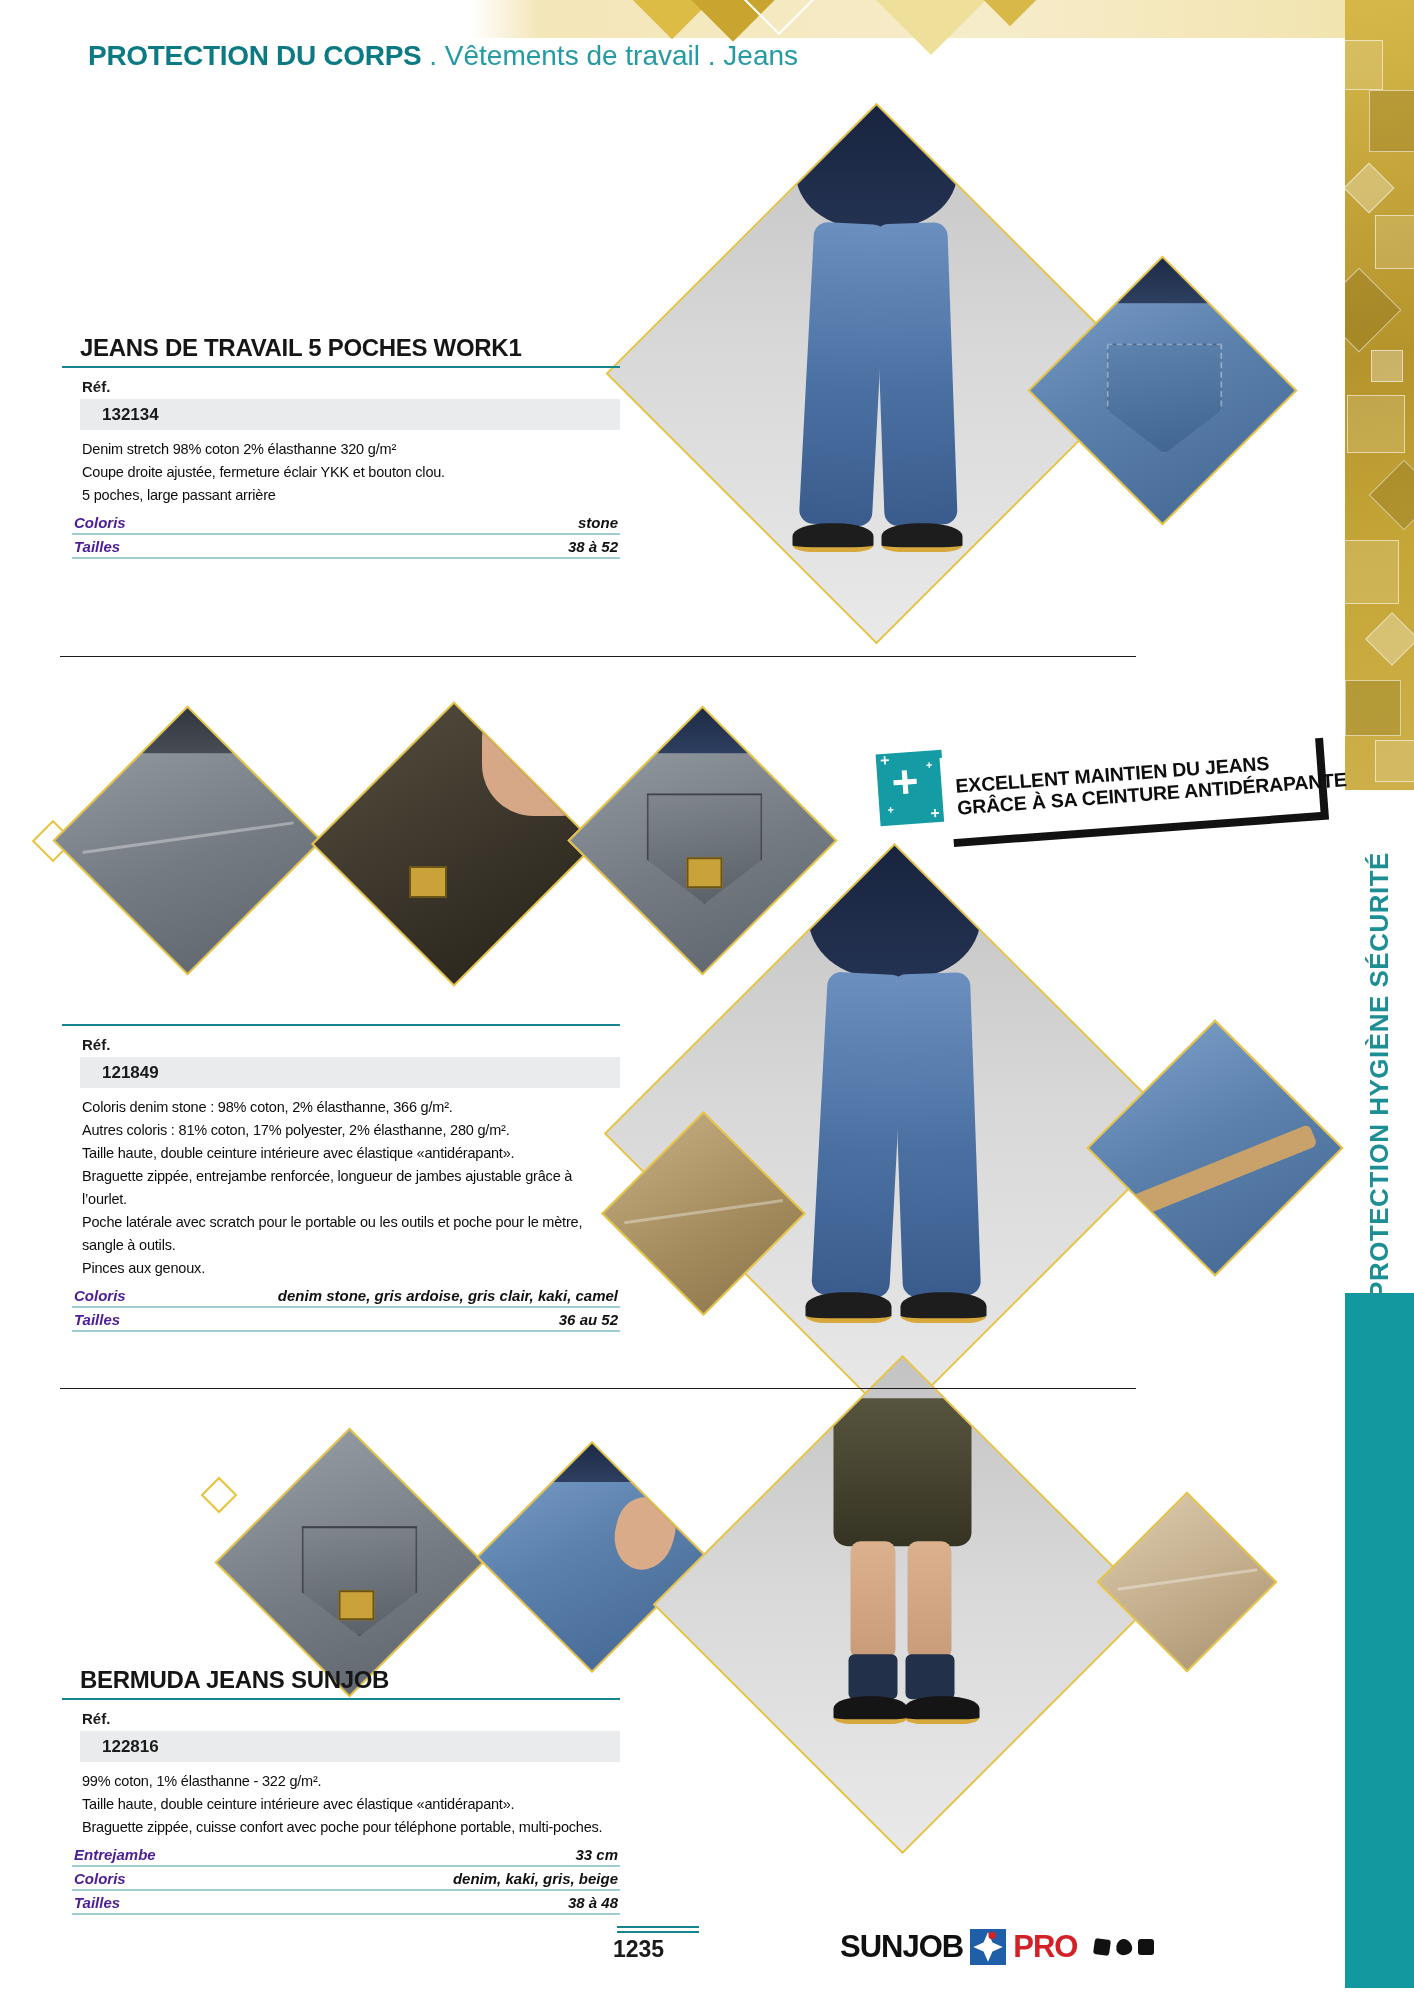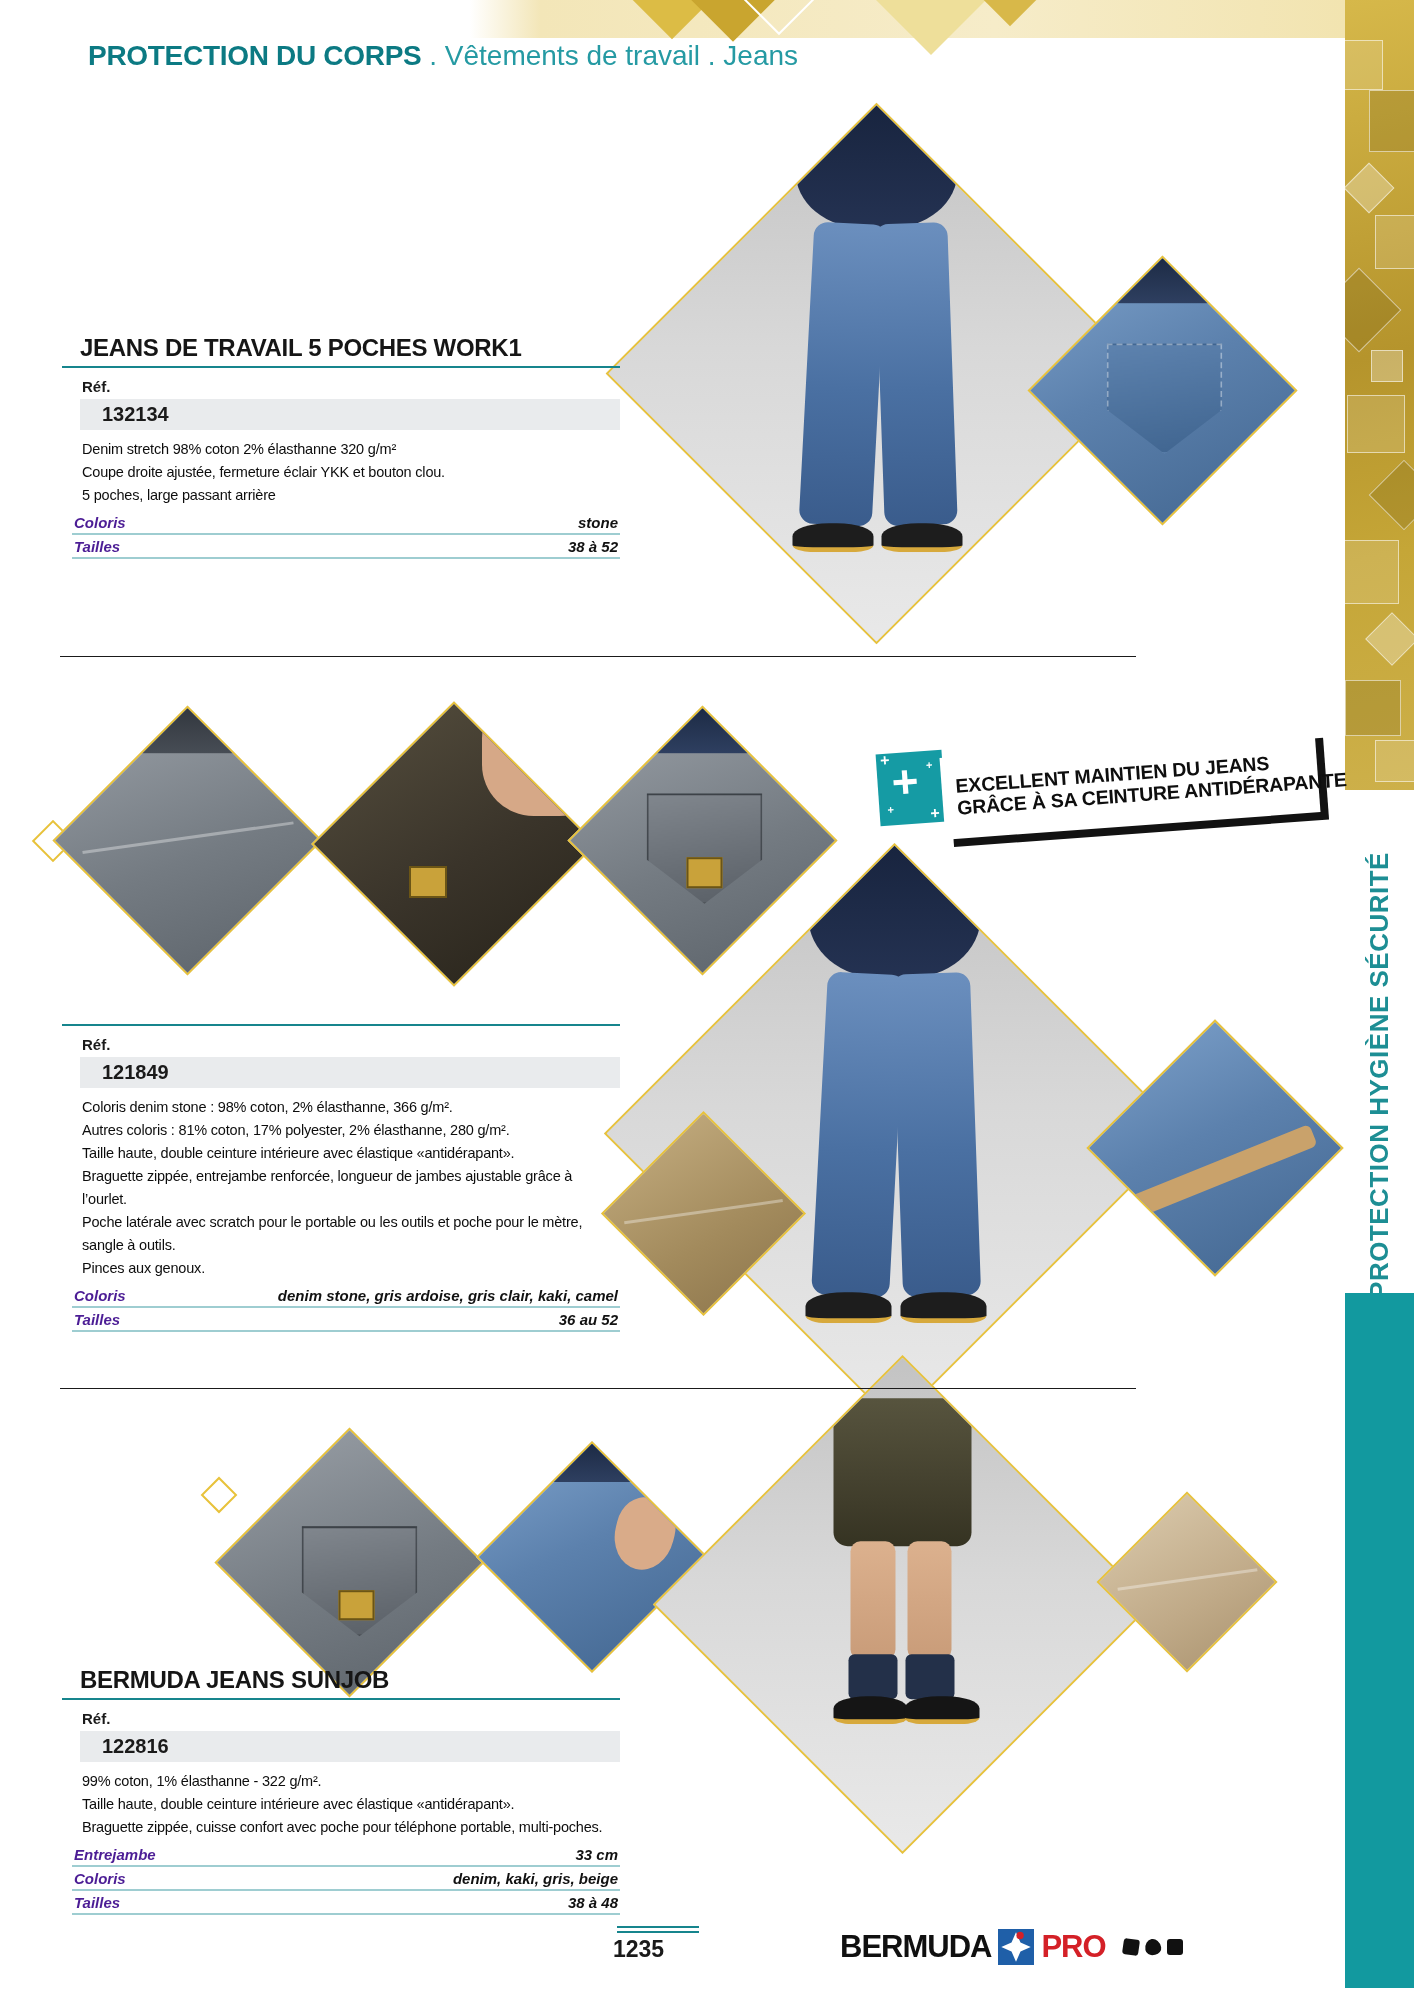--- a/index.html
+++ b/index.html
@@ -36,21 +36,21 @@
   .brand-card{position:absolute;left:1118px;top:52px;width:128px;height:102px;background:#fff;
     border:1px solid #b9b9b9;box-shadow:4px 5px 0 rgba(130,130,130,.45);z-index:4;
     display:flex;align-items:center;justify-content:center;}
 
   
   .pblock{position:absolute;left:62px;width:558px;z-index:6;}
   .p-title{margin-left:18px;font-size:24px;font-weight:900;letter-spacing:-0.3px;color:#161616;white-space:nowrap;}
   .title-rule{border-top:2px solid #16858d;margin-top:4px;}
   .ref-label{margin:10px 0 4px 20px;font-size:15px;font-weight:bold;}
   .ref-row{margin-left:18px;background:#e9ebed;height:31px;line-height:31px;padding-left:22px;
-    font-size:20px;font-weight:bold;}
+    font-size:17px;font-weight:bold;}
   .desc{margin:8px 0 4px 20px;font-size:14.5px;line-height:23px;color:#0d0d0d;}
   .desc div{white-space:nowrap;letter-spacing:-0.2px;}
   .spec-row{margin-left:10px;display:flex;justify-content:space-between;align-items:flex-end;
     border-bottom:2px solid #9ecdd1;font-style:italic;font-weight:bold;font-size:15px;
     padding:3px 2px 2px 2px;}
   .spec-label{color:#4c1d95;}
   .spec-value{color:#111;}
 
   
   .divider{position:absolute;left:60px;width:1076px;border-top:1.5px solid #1a1a1a;z-index:3;}
@@ -344,21 +344,21 @@
     </div>
   </div>
 
   <div class="page-num">
     <div class="rule"></div>
     <div class="rule"></div>
     <div class="num">1235</div>
   </div>
 
   <div class="mp-logo">
-    <span class="mp-master">BERMUDA</span>
+    <span class="mp-master">SUNJOB</span>
     <span class="mp-box">
       <svg width="36" height="36" viewBox="0 0 44 44">
         <path d="M22,4 L27.5,16.5 L40,22 L27.5,27.5 L22,40 L16.5,27.5 L4,22 L16.5,16.5 Z" fill="#ffffff"></path>
         <circle cx="27" cy="8" r="4.5" fill="#d42027"></circle>
       </svg>
     </span>
     <span class="mp-pro">PRO</span>
     <span class="mp-marks">
       <span class="mk mk1"></span>
         <span class="mk mk2"></span>

